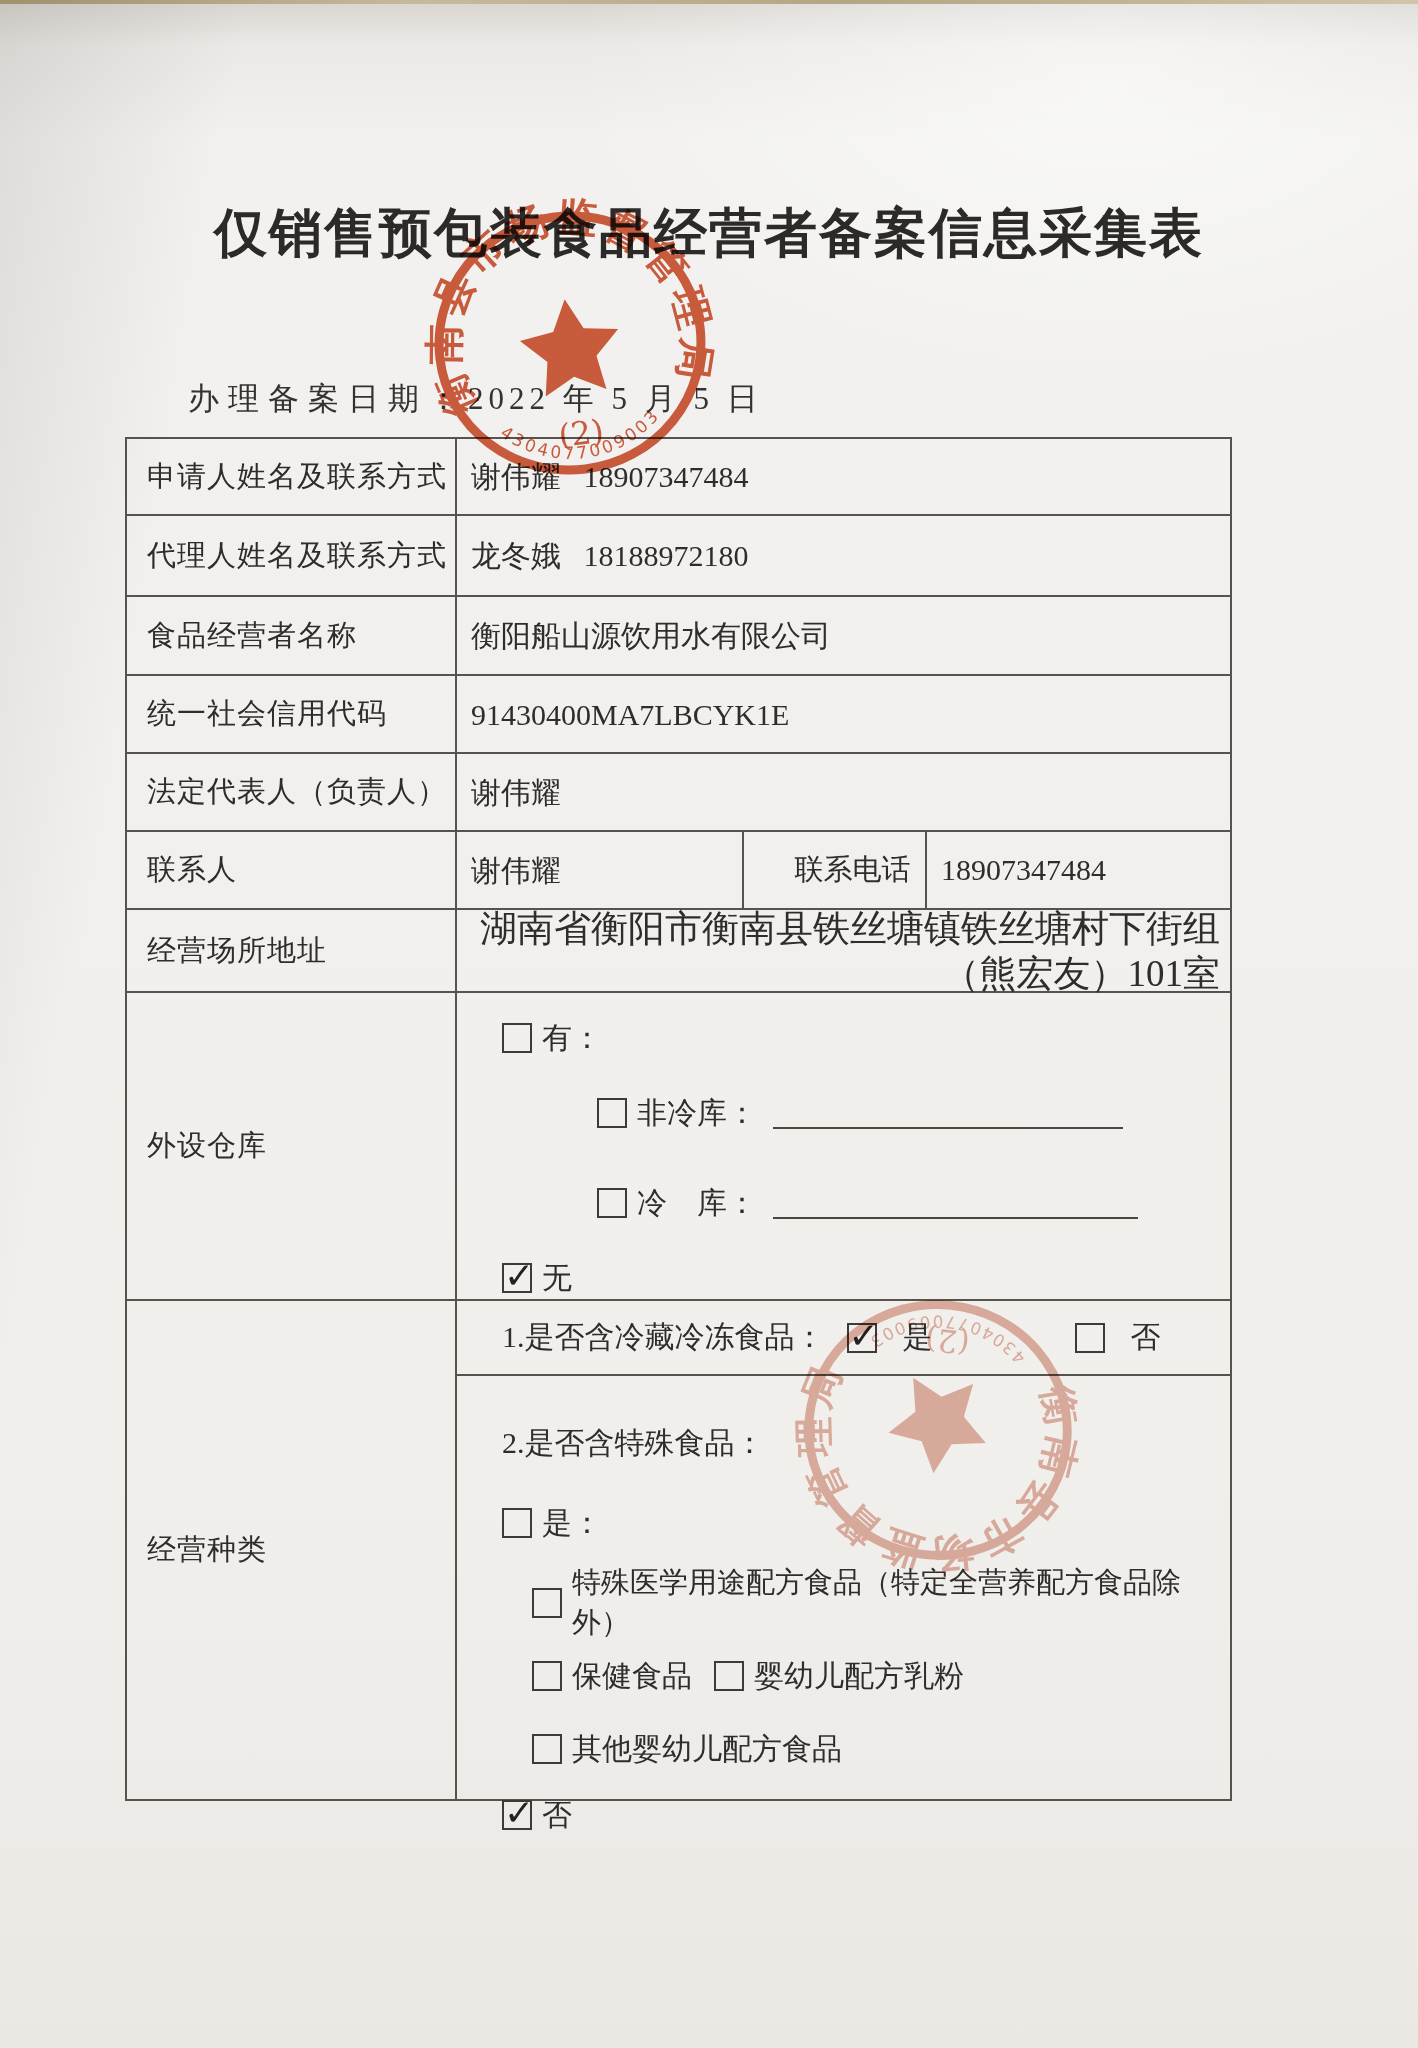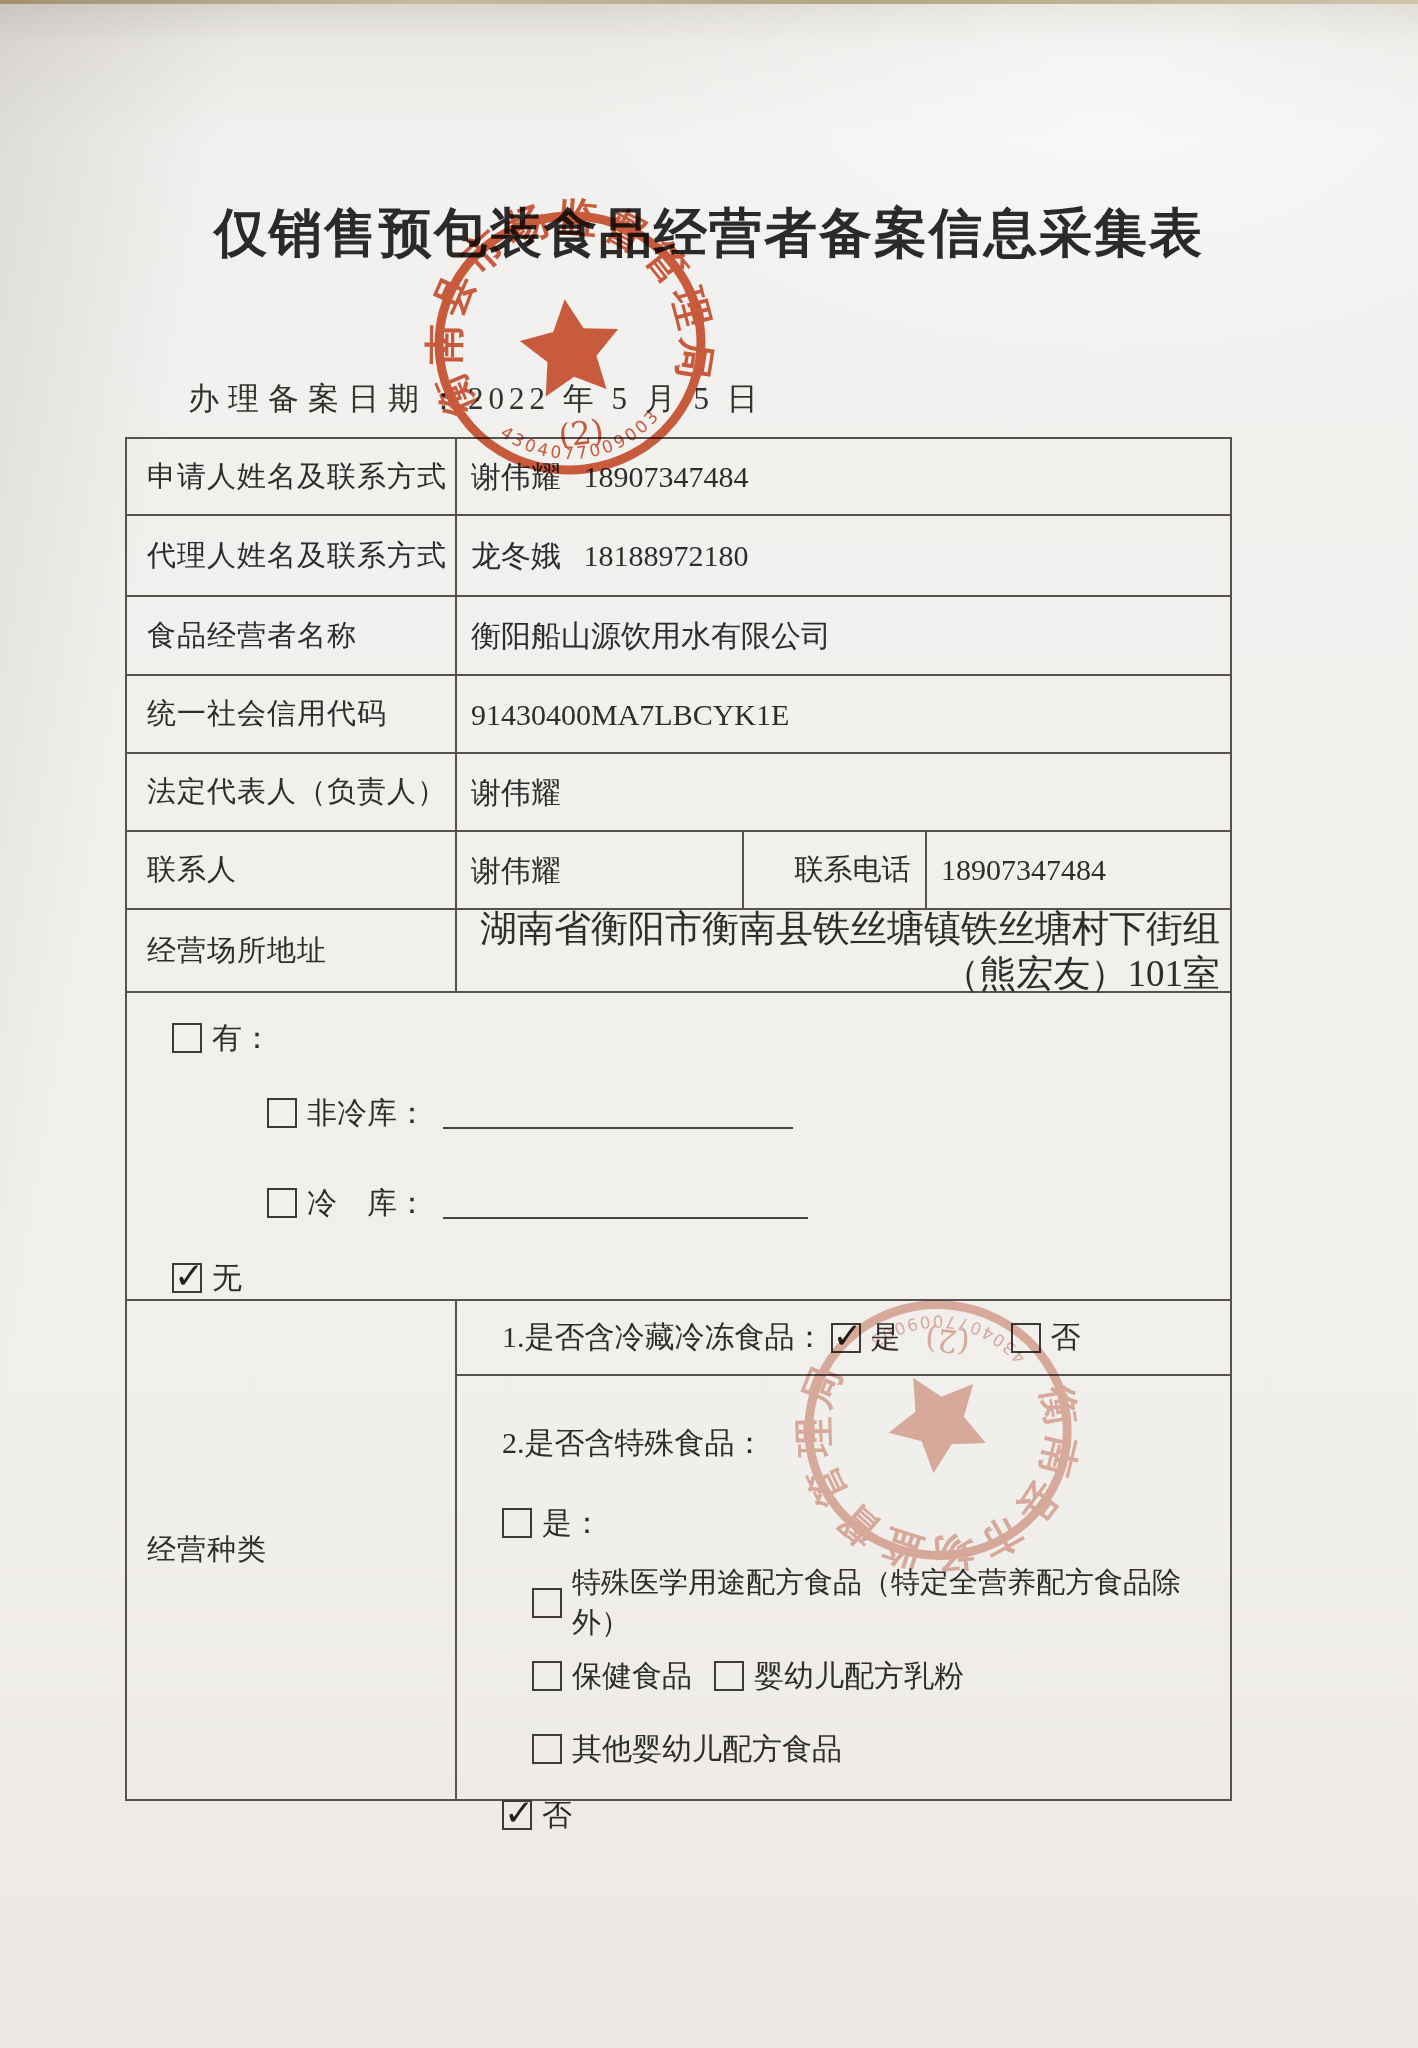--- a/index.html
+++ b/index.html
@@ -47,21 +47,21 @@
   .ln{display:flex;align-items:center;height:42px;margin-bottom:33px;}
   .ind-95{margin-left:95px;}
   .ind-30{margin-left:30px;}
   .cb{width:26px;height:26px;border:2px solid #3d3b38;flex:none;display:inline-block;
     position:relative;margin-right:10px;background:transparent;}
   .cb .mark{position:absolute;left:0px;top:-10px;font-size:36px;color:#23221f;
     font-family:"DejaVu Sans","Liberation Sans",sans-serif;}
   .blank{display:inline-block;width:365px;border-bottom:2px solid #4a4743;
     height:30px;margin-left:16px;flex:none;}
   .cat-sub-a{height:75px;border-bottom:2px solid #56524d;display:flex;align-items:center;
-    padding-left:45px;box-sizing:border-box;}
+    padding-left:45px;box-sizing:border-box;gap:16px;}
   .cat-sub-b{padding:46px 10px 0 45px;box-sizing:border-box;}
   .cat-sub-b .ln{margin-bottom:31px;}
   .gap110{display:inline-block;width:110px;flex:none;}
   .seal{position:absolute;mix-blend-mode:multiply;pointer-events:none;}
   .seal-1{left:420px;top:193px;width:300px;height:300px;opacity:.9;}
   .seal-2{left:790px;top:1282px;width:296px;height:296px;opacity:.5;}
 </style>
 </head>
 <body>
 
@@ -106,20 +106,21 @@
     <div class="mid-label">联系电话</div>
     <div class="mid-value">18907347484</div>
   </div>
 
   <div class="row h7">
     <div class="cell-label">经营场所地址</div>
     <div class="cell-value" style="font-size:37px;text-align:right;">湖南省衡阳市衡南县铁丝塘镇铁丝塘村下街组（熊宏友）101室</div>
   </div>
 
   <div class="row" style="height:308px;">
+    <div class="cell-label">外设仓库</div>
     <div class="cell-block wh-block">
       <div class="ln">
         <span class="cb"></span>
         <span>有：</span>
       </div>
       <div class="ln ind-95" style="margin-bottom:48px;">
         <span class="cb"></span>
         <span>非冷库：</span>
         <span class="blank" style="width:350px;"></span>
       </div>

